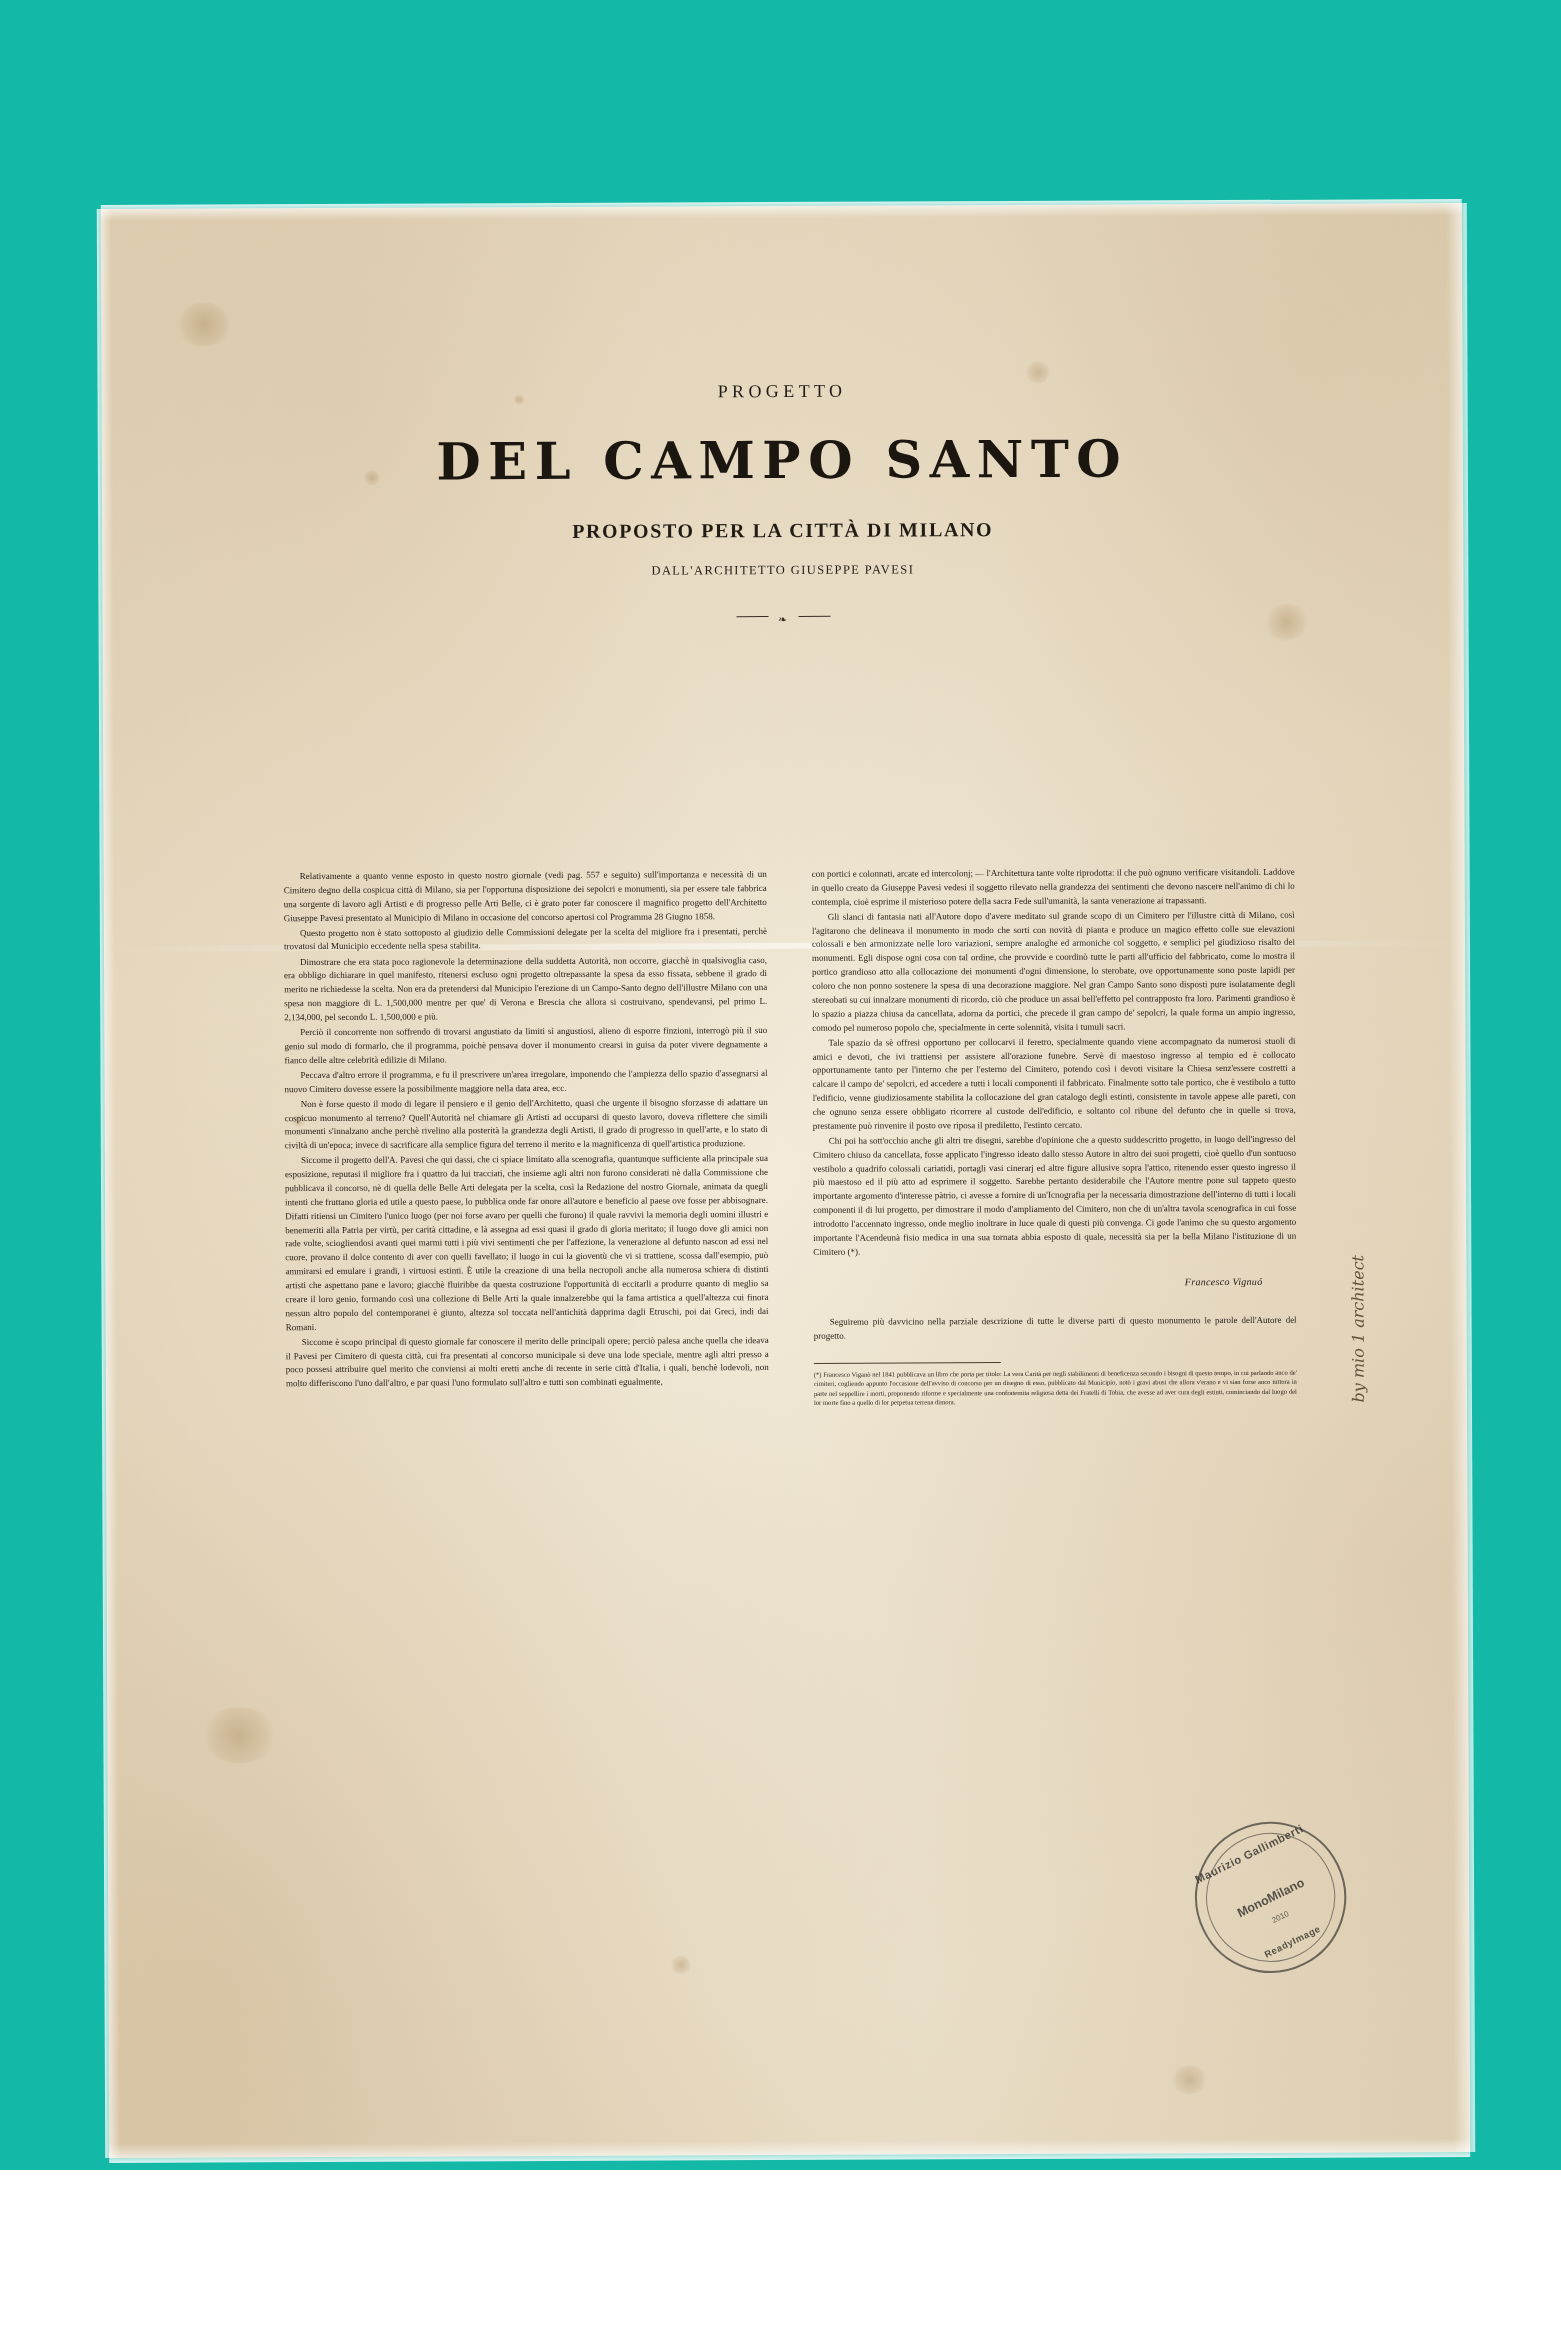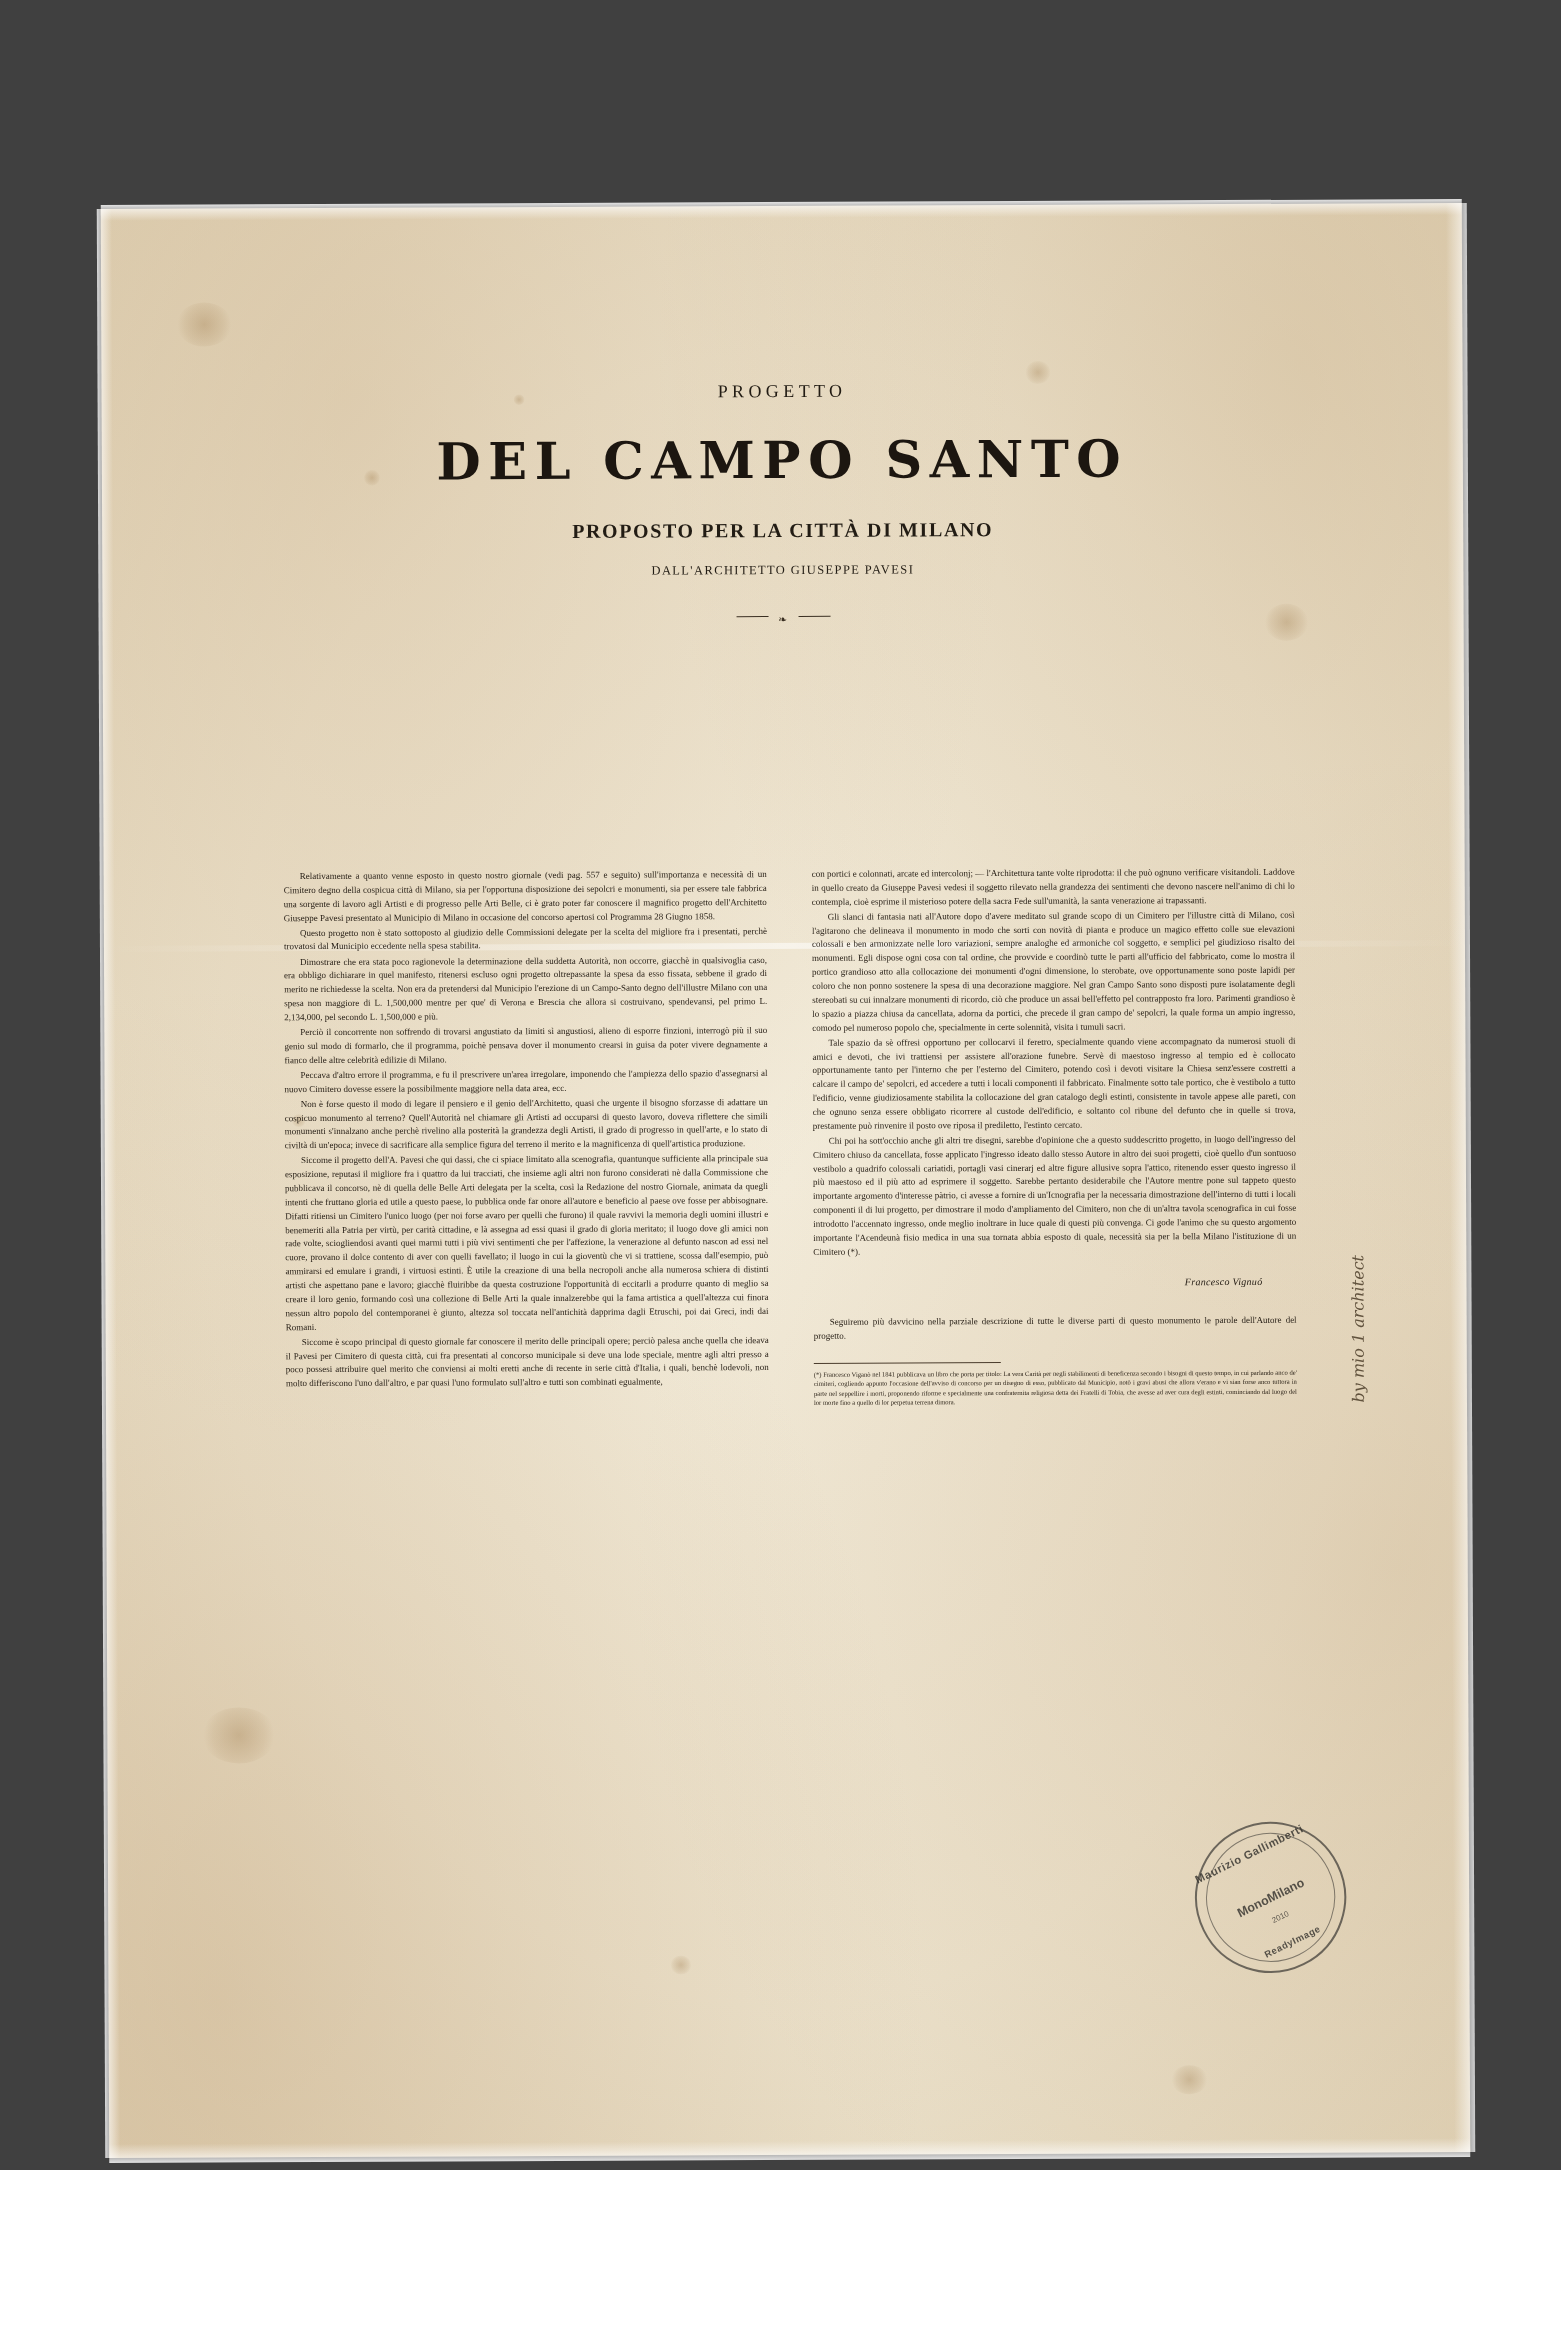--- a/index.html
+++ b/index.html
@@ -12,21 +12,21 @@
     height: 2342px;
     overflow: hidden;
     font-family: "Liberation Serif", serif;
   }
 
   
   .scene {
     position: relative;
     width: 1561px;
     height: 2170px;
-    background: #404040;
+    background: #14b8a6;
   }
 
   .paper {
     position: absolute;
     left: 105px;
     top: 206px;
     width: 1361px;
     height: 1949px;
     background:
       radial-gradient(ellipse at 18% 10%, rgba(205,178,140,0.38) 0%, rgba(205,178,140,0) 42%),

